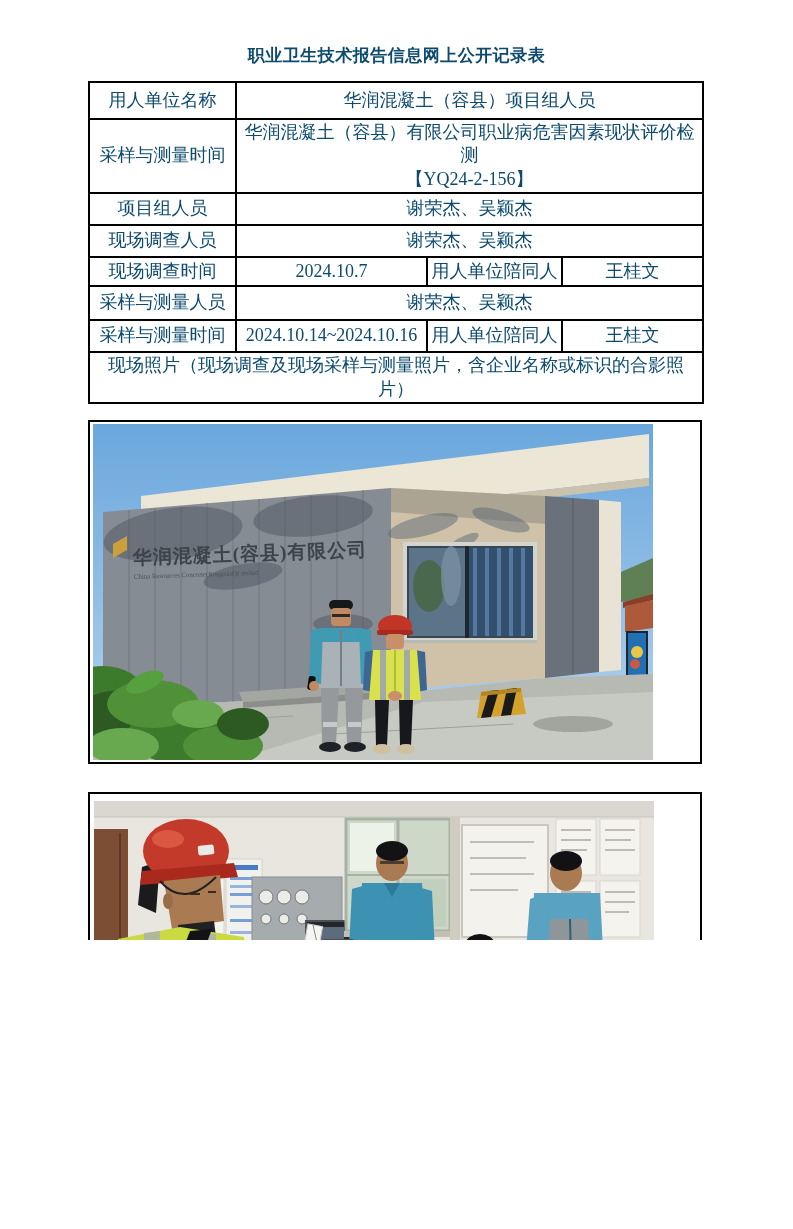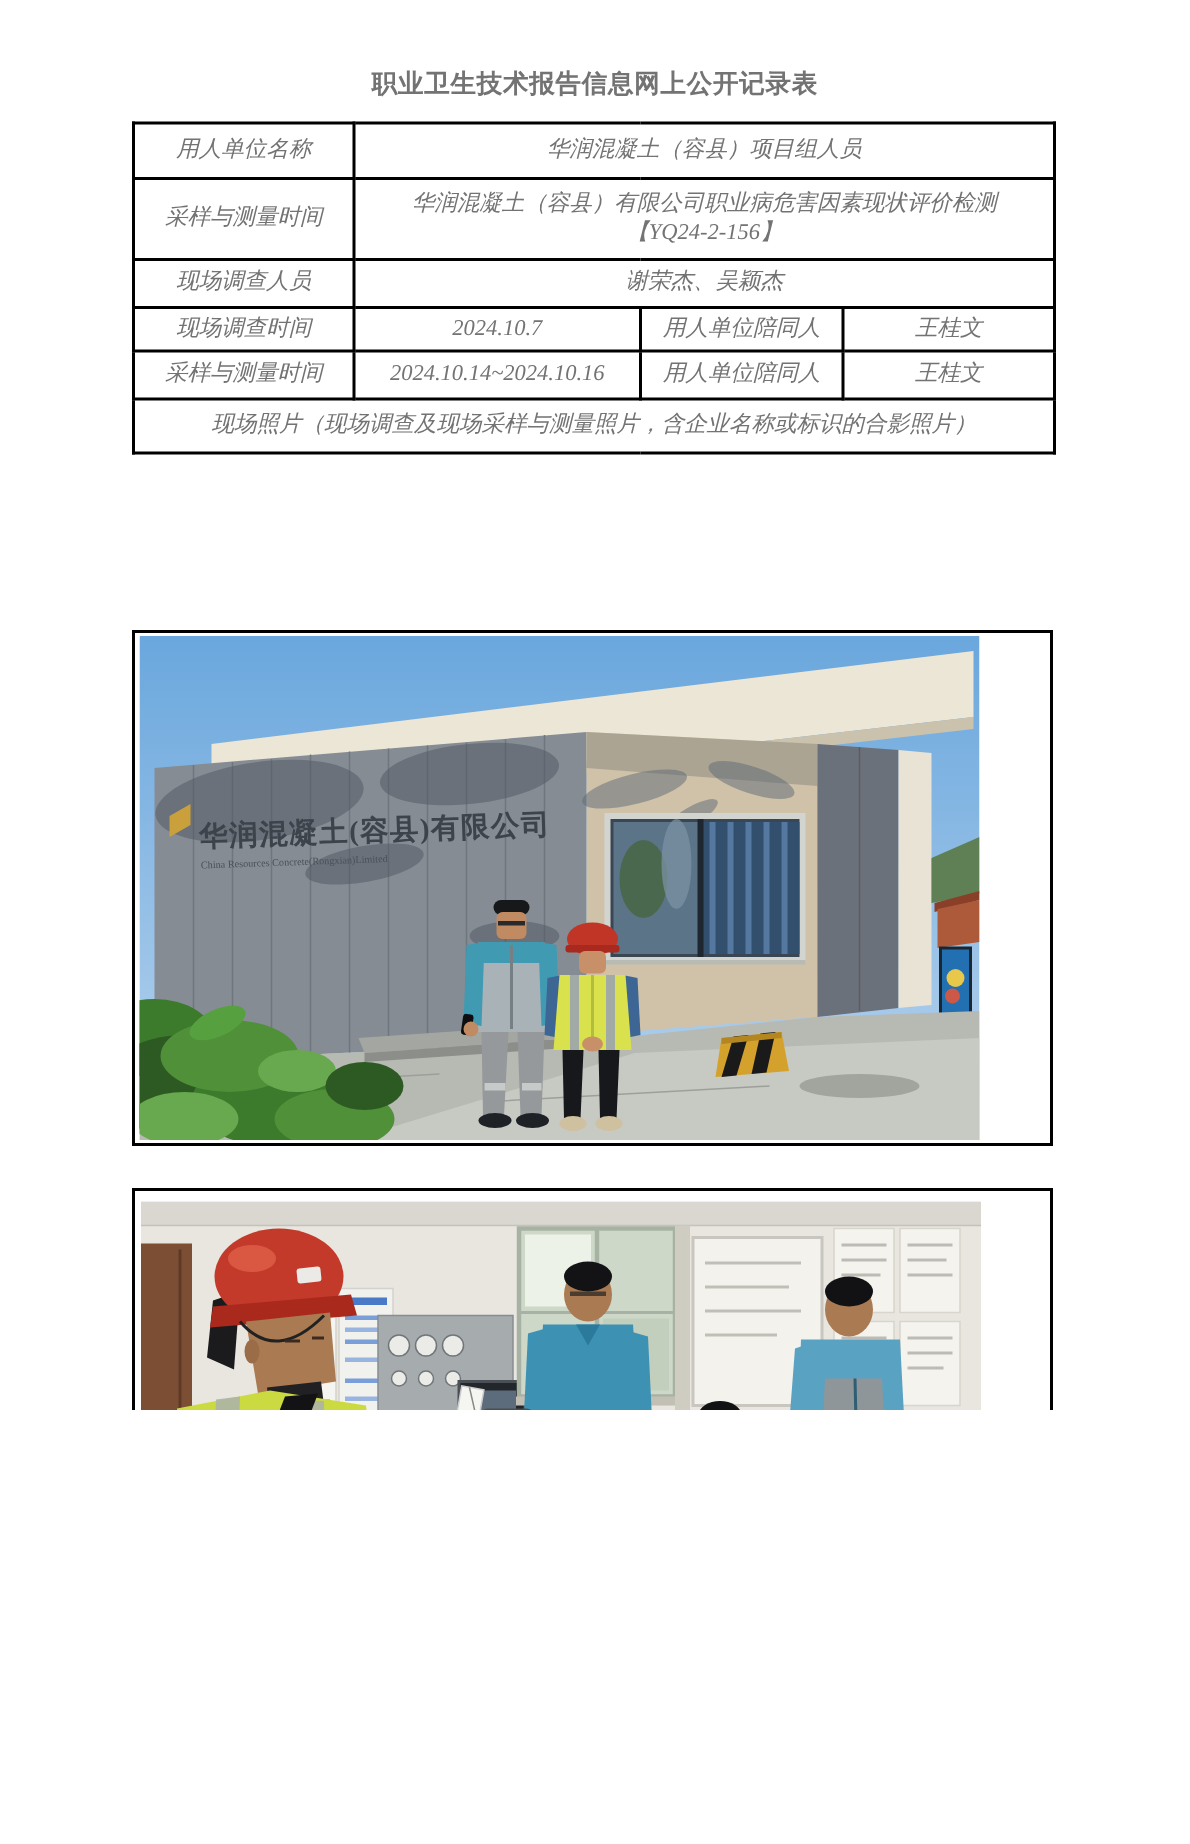--- a/index.html
+++ b/index.html
@@ -1,26 +1,26 @@
 <!DOCTYPE html>
 <html><head>
 <meta charset="utf-8">
 <style>
   html,body{margin:0;padding:0;background:#fff;}
   .page{
     position:relative;width:793px;height:940px;background:#ffffff;
-    font-family:"Liberation Serif","DejaVu Serif",serif;color:#737373;overflow:hidden;
+    font-family:"Liberation Serif","DejaVu Serif",serif;color:#0c4a6e;overflow:hidden;
   }
   .doc-title{
     position:absolute;top:44px;left:0;width:100%;text-align:center;
     font-size:17px;font-weight:bold;letter-spacing:0.5px;
   }
   table.form{
     position:absolute;left:88px;top:81px;width:614px;
-    border-collapse:collapse;table-layout:fixed;font-size:15px;font-style:italic;
+    border-collapse:collapse;table-layout:fixed;font-size:18px;
   }
   table.form td{
     border:2px solid #000;text-align:center;vertical-align:middle;
     padding:1px 3px;line-height:1.3;overflow:hidden;
   }
   td.note-cell{text-align:left;padding-left:5px;margin-top:10px;}
   .rpt-line{display:block;}
   .photo-box{position:absolute;left:88px;width:610px;border:2px solid #000;background:#fff;}
   #photo-box-1{top:420px;height:340px;}
   #photo-box-2{top:792px;height:374px;}
@@ -48,28 +48,36 @@
         <td colspan="3">华润混凝土（容县）项目组人员</td>
       </tr>
       <tr>
         <td style="height:50px">采样与测量时间</td>
         <td colspan="3">
           <span class="rpt-line">华润混凝土（容县）有限公司职业病危害因素现状评价检测</span>
           <span class="rpt-line">【YQ24-2-156】</span>
         </td>
       </tr>
       <tr>
+        <td style="height:28px">项目组人员</td>
+        <td colspan="3">谢荣杰、吴颖杰</td>
+      </tr>
+      <tr>
         <td style="height:28px">现场调查人员</td>
         <td colspan="3">谢荣杰、吴颖杰</td>
       </tr>
       <tr>
         <td style="height:25px">现场调查时间</td>
         <td>2024.10.7</td>
         <td>用人单位陪同人</td>
         <td>王桂文</td>
+      </tr>
+      <tr>
+        <td style="height:30px">采样与测量人员</td>
+        <td colspan="3">谢荣杰、吴颖杰</td>
       </tr>
       <tr>
         <td style="height:28px">采样与测量时间</td>
         <td>2024.10.14~2024.10.16</td>
         <td>用人单位陪同人</td>
         <td>王桂文</td>
       </tr>
       <tr>
         <td style="height:32px" colspan="4" class="note-cell">现场照片（现场调查及现场采样与测量照片，含企业名称或标识的合影照片）</td>
       </tr>

